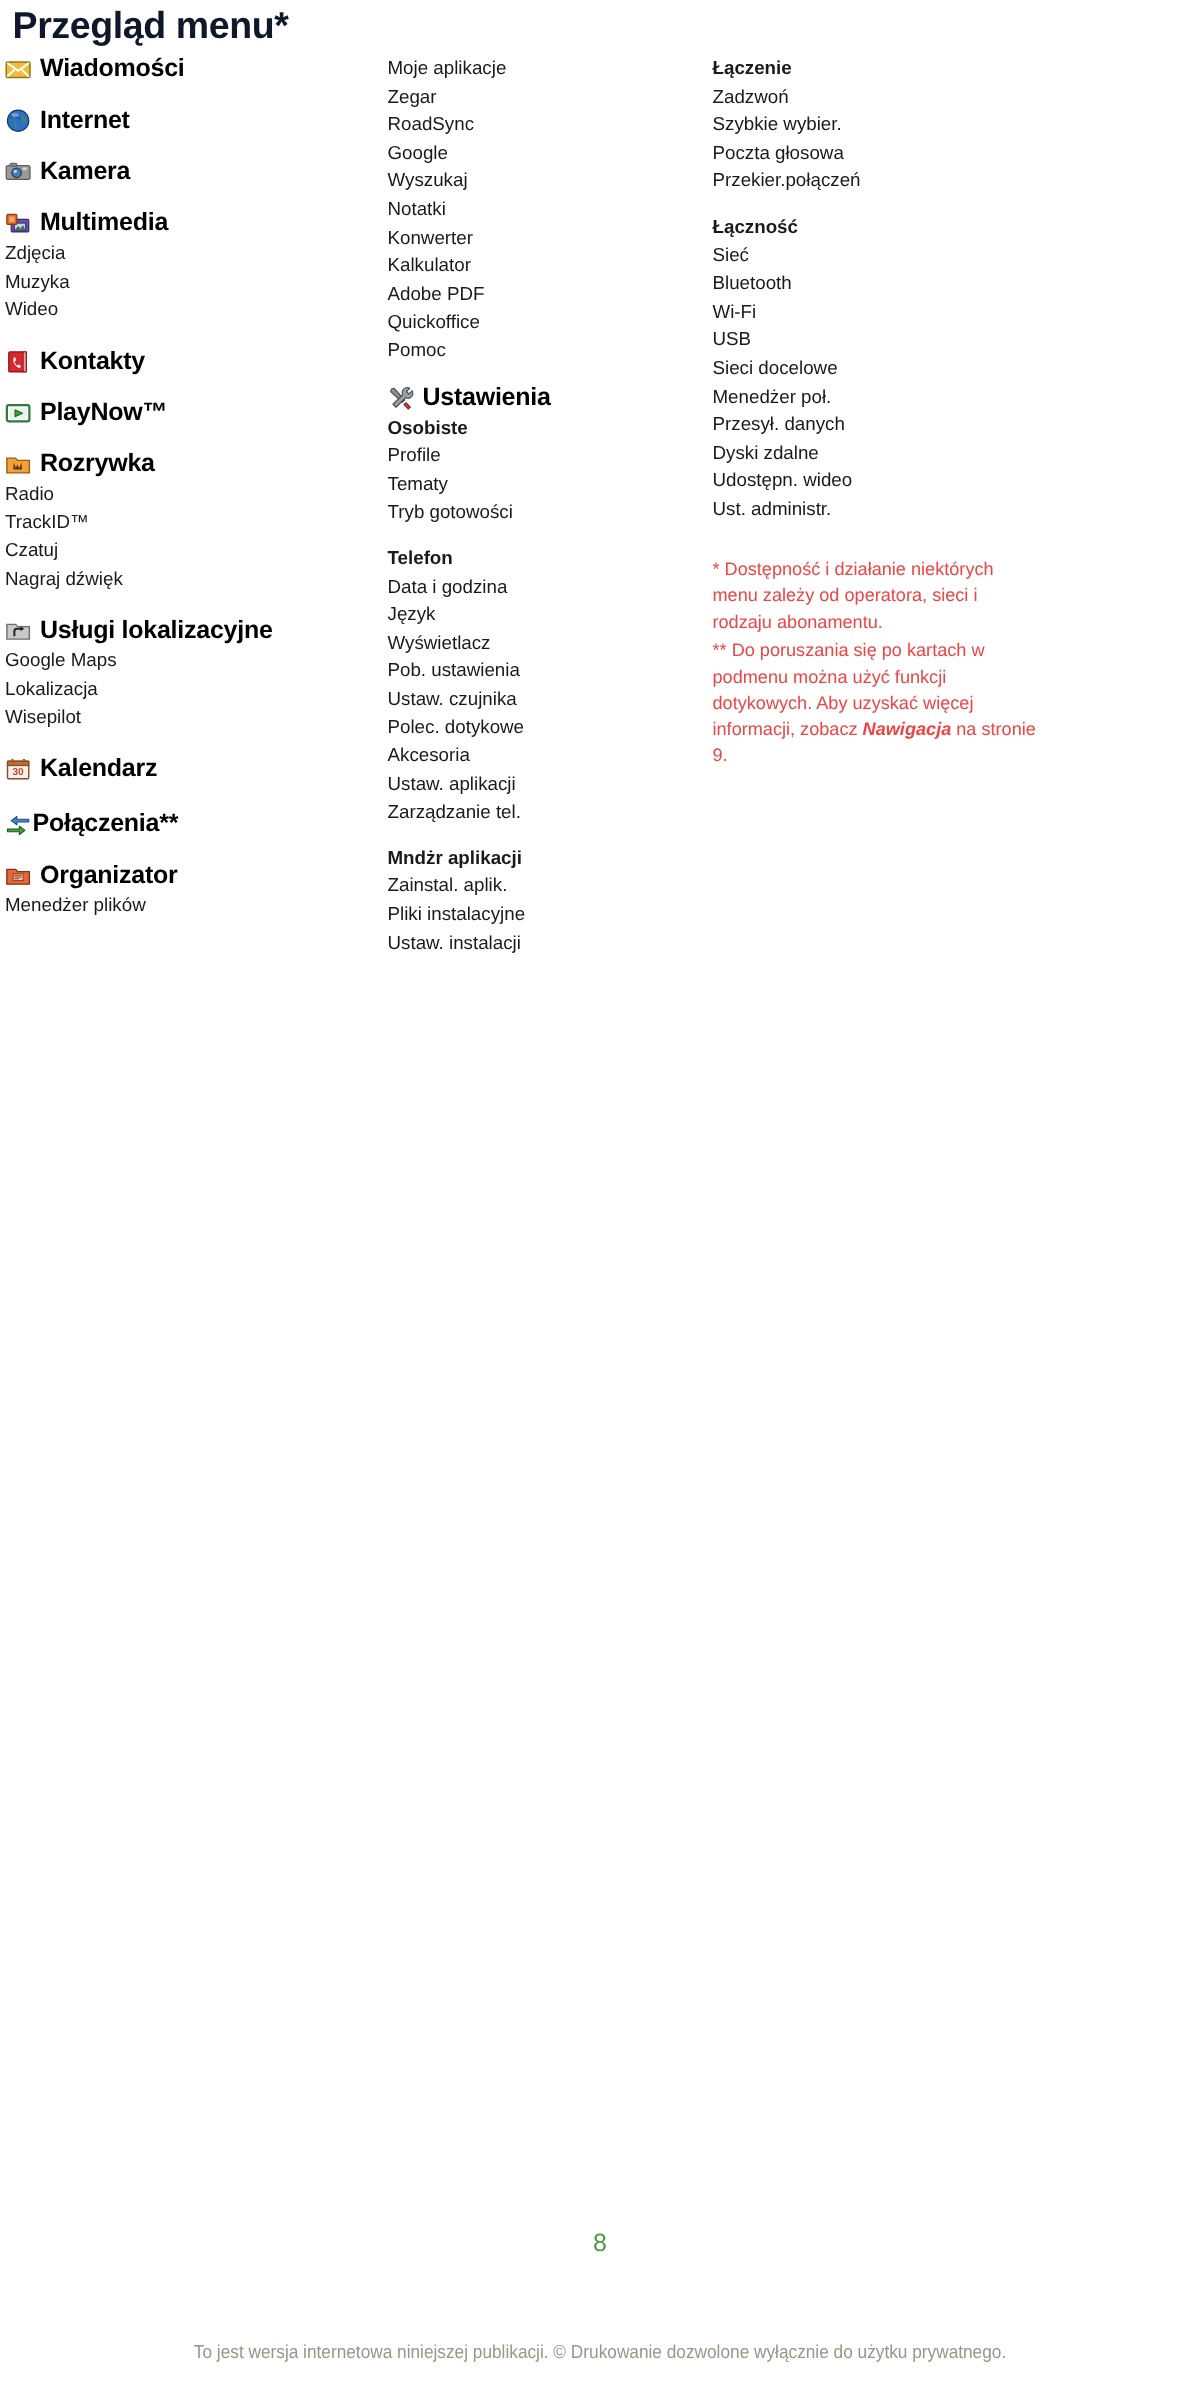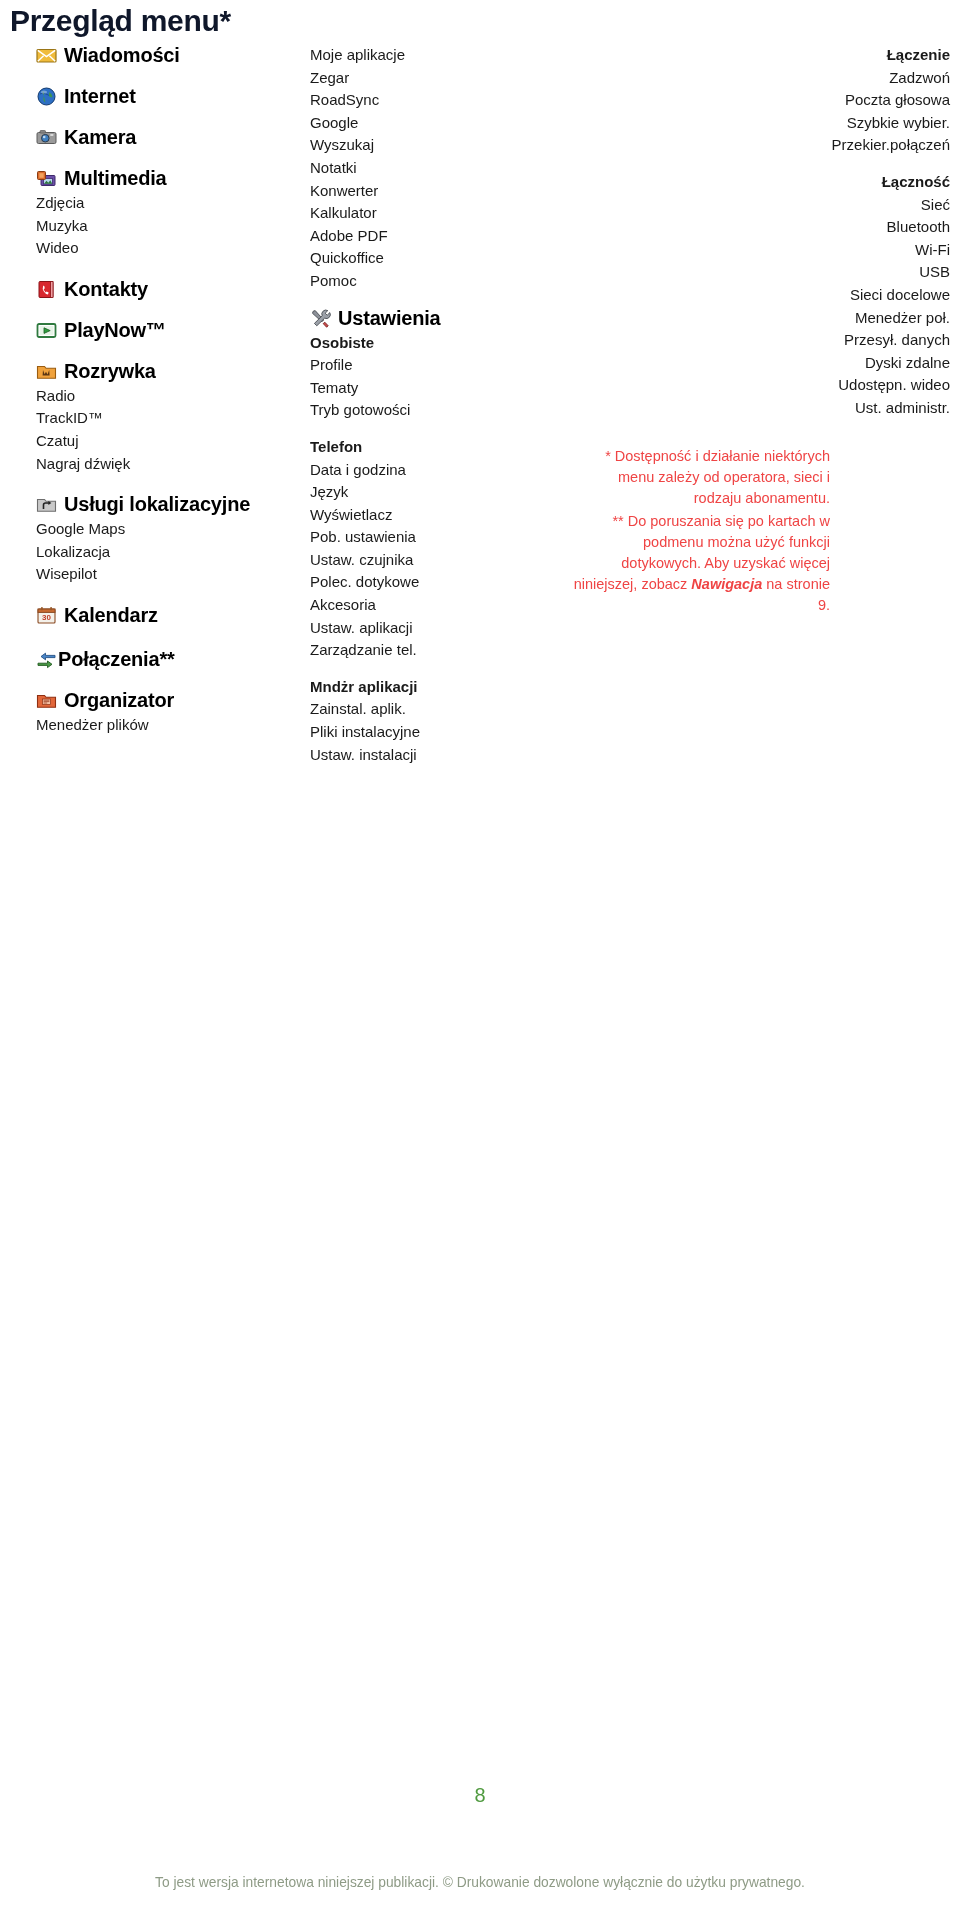--- a/index.html
+++ b/index.html
@@ -39,23 +39,23 @@
     position: absolute;
     top: 44px;
     left: 0;
     width: 960px;
     display: flex;
     align-items: flex-start;
   }
   .col {
     position: relative;
   }
-  .col-left   { width: 300px; padding-left: 36px; }
+  .col-left   { width: 300px; padding-left: 4px; }
   .col-mid    { width: 250px; padding-left: 10px; }
-  .col-right  { width: 400px; padding-left: 20px; text-align: right; }
+  .col-right  { width: 400px; padding-left: 20px; }
 
   
   .menu-head {
     display: flex;
     align-items: center;
     gap: 7px;
     margin-bottom: 2px;
   }
   .menu-head .label {
     font-size: 20px;
@@ -364,22 +364,22 @@
         <div class="plain">Ustaw. instalacji</div>
       </div>
 
     </div>
 
     <div class="col col-right">
 
       <div class="group nogap">
         <div class="plain bold">Łączenie</div>
         <div class="plain">Zadzwoń</div>
+        <div class="plain">Szybkie wybier.</div>
         <div class="plain">Poczta głosowa</div>
-        <div class="plain">Szybkie wybier.</div>
         <div class="plain">Przekier.połączeń</div>
       </div>
 
       <div class="blockgap"></div>
 
       <div class="group nogap">
         <div class="plain bold">Łączność</div>
         <div class="plain">Sieć</div>
         <div class="plain">Bluetooth</div>
         <div class="plain">Wi-Fi</div>
@@ -390,21 +390,21 @@
         <div class="plain">Dyski zdalne</div>
         <div class="plain">Udostępn. wideo</div>
         <div class="plain">Ust. administr.</div>
       </div>
 
       <div style="height:26px"></div>
 
       <div class="footnote">* Dostępność i działanie niektórych menu zależy od operatora, sieci i rodzaju abonamentu.</div>
 
       <div class="footnote" style="margin-top:2px;">
-        <span>** Do poruszania się po kartach w podmenu można użyć funkcji dotykowych. Aby uzyskać więcej niniejszej, zobacz </span><span class="it">Nawigacja</span><span> na stronie 9.</span>
+        <span>** Do poruszania się po kartach w podmenu można użyć funkcji dotykowych. Aby uzyskać więcej informacji, zobacz </span><span class="it">Nawigacja</span><span> na stronie 9.</span>
       </div>
 
     </div>
 
   </div>
 
   <div class="page-number">8</div>
 
   <div class="footer-note">To jest wersja internetowa niniejszej publikacji. © Drukowanie dozwolone wyłącznie do użytku prywatnego.</div>
 

